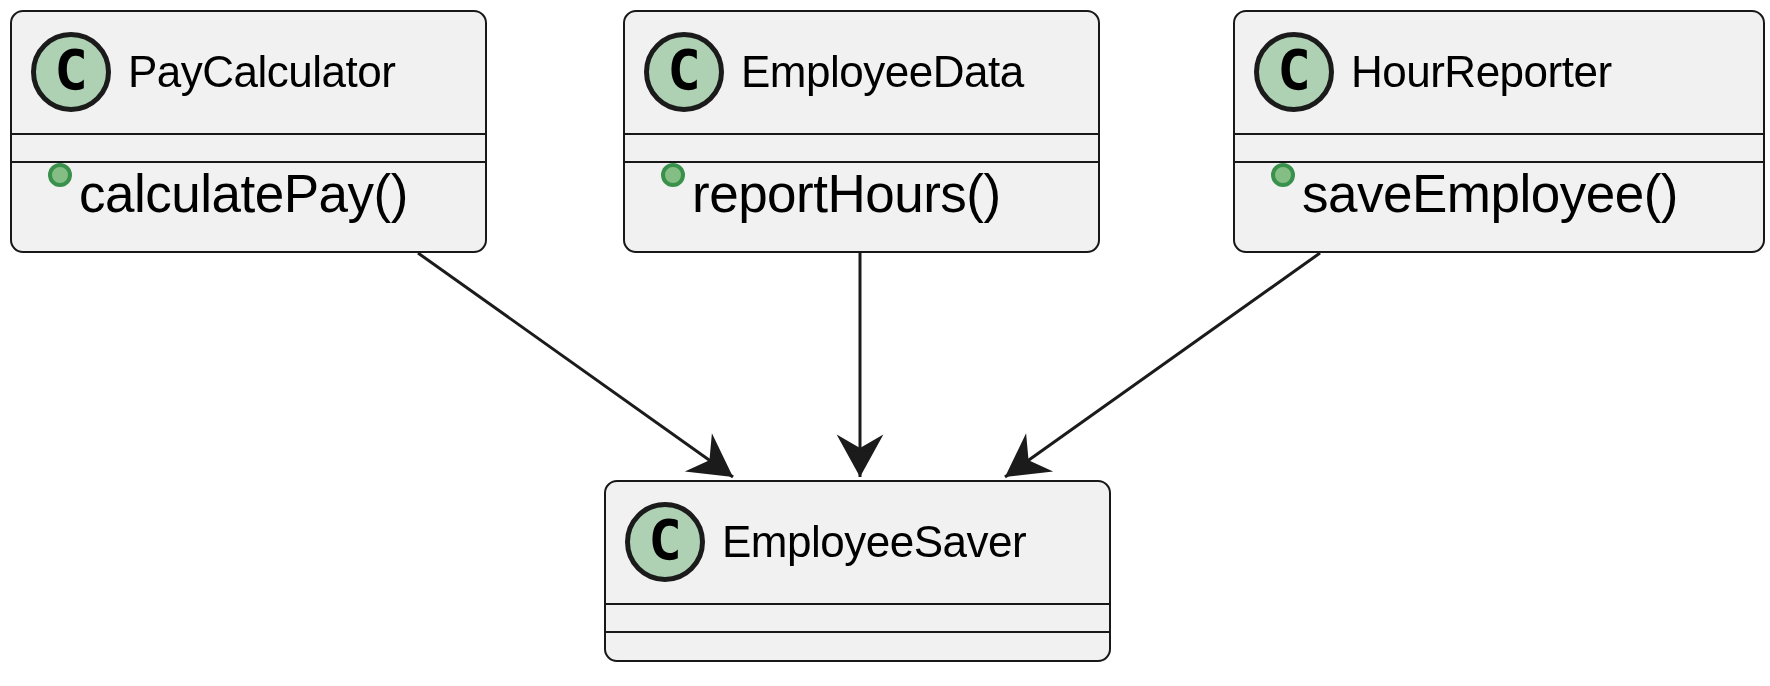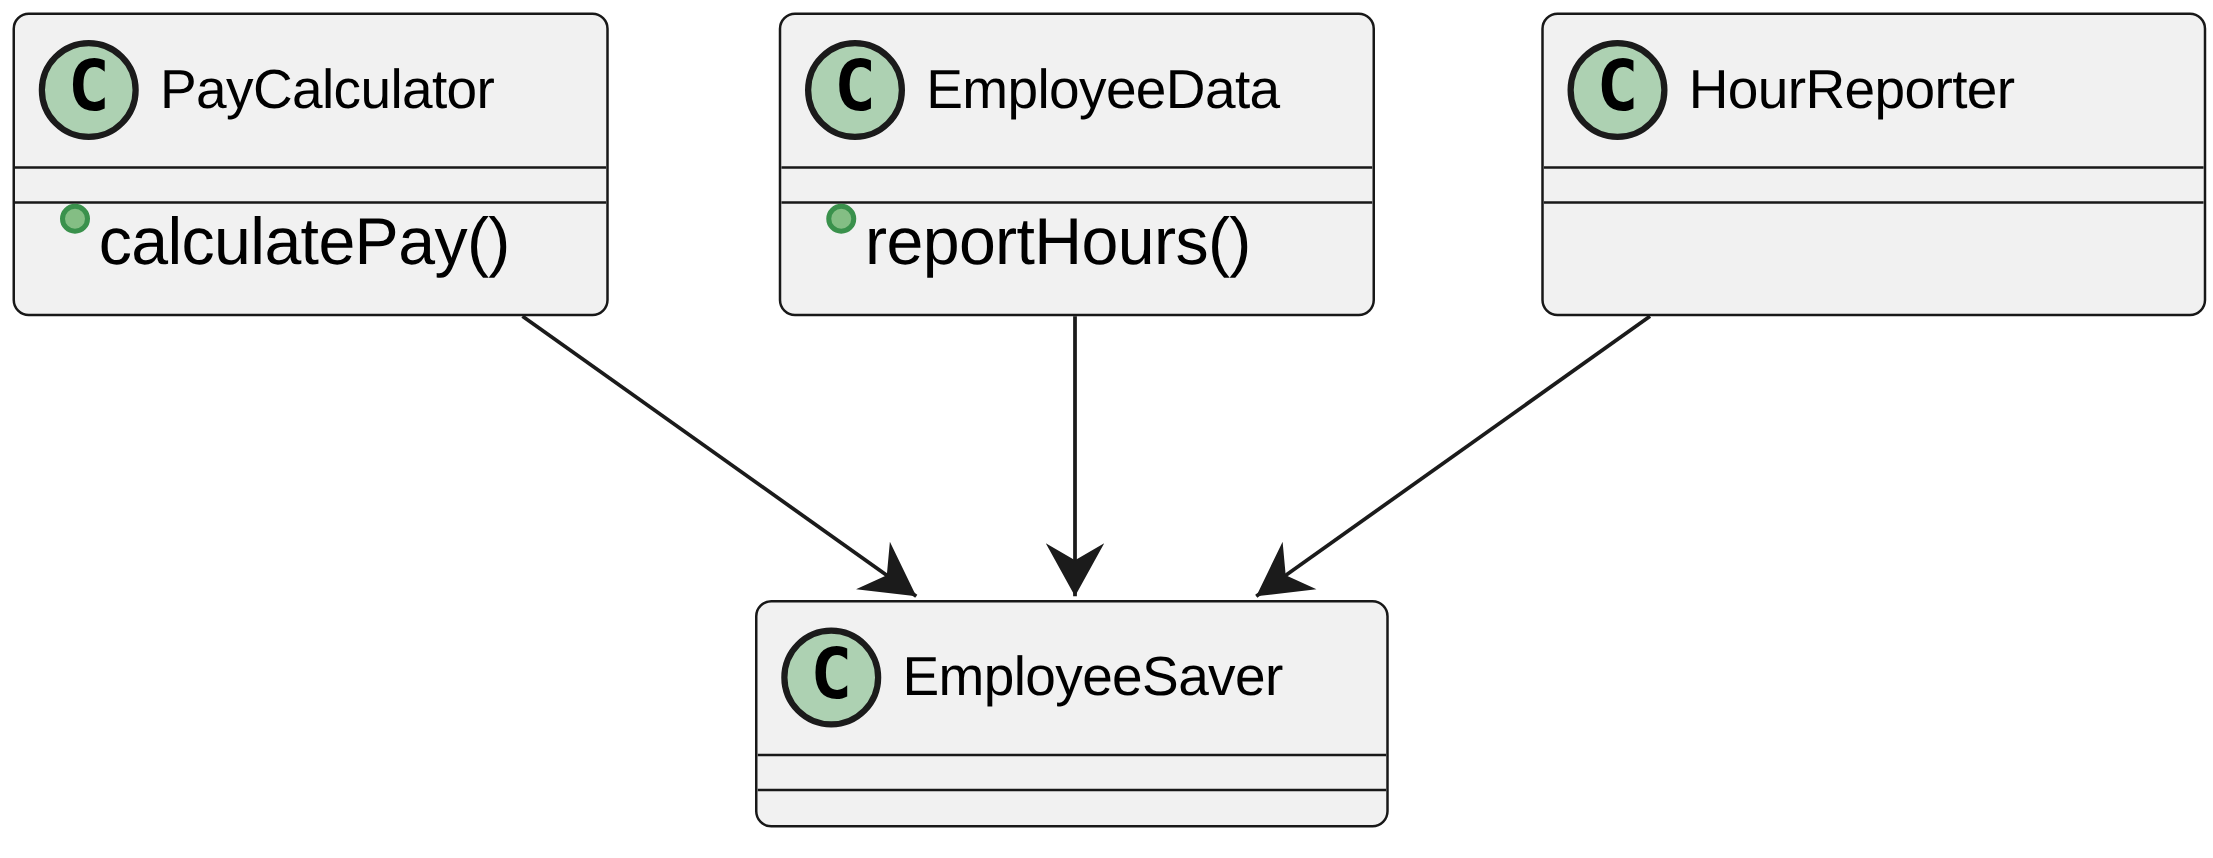--- a/index.html
+++ b/index.html
@@ -159,20 +159,24 @@
   </div>
 
   <div class="uml-class" style="left:1233px; top:10px; width:532px; height:243px;">
     <div class="class-header">
       <span class="badge">
         <span class="badge-letter">C</span>
       </span>
       <span class="class-name">HourReporter</span>
     </div>
     <div class="sec-attrs"></div>
+    <div class="sec-methods">
+      <span class="method-bullet"></span>
+      <span class="method-name">saveEmployee()</span>
+    </div>
   </div>
 
   <div class="uml-class" style="left:604px; top:480px; width:507px; height:182px;">
     <div class="class-header">
       <span class="badge">
         <span class="badge-letter">C</span>
       </span>
       <span class="class-name">EmployeeSaver</span>
     </div>
     <div class="sec-attrs"></div>

